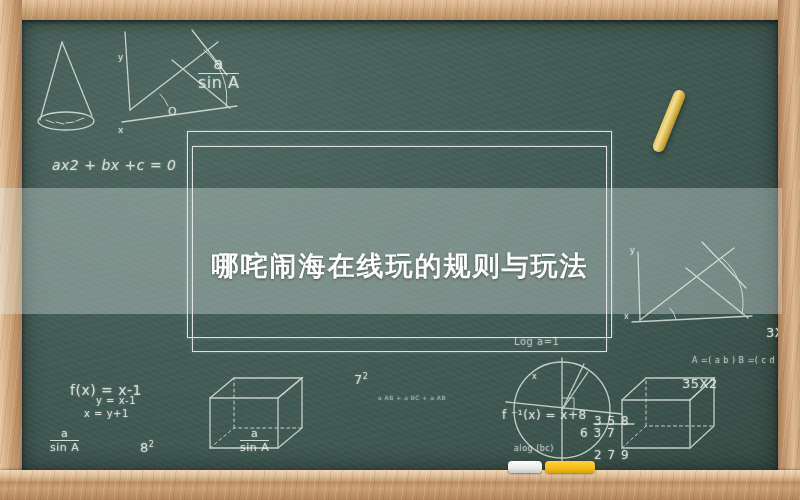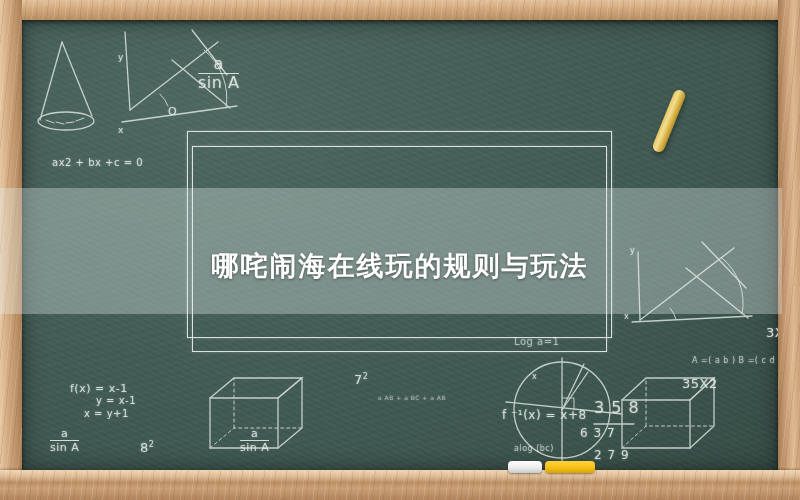--- a/index.html
+++ b/index.html
@@ -196,26 +196,26 @@
 
         <path d="M572 404 L612 404"></path>
       </svg>
 
       <div class="chalk-text" style="left:176px;top:36px;font-size:16px;">
         <span class="frac">
           <span class="num">a</span>
           <span class="den">sin A</span>
         </span>
       </div>
-      <div class="chalk-text" style="left:30px;top:137px;font-size:10px;">ax2 + bx +c = 0</div>
+      <div class="chalk-text" style="left:30px;top:137px;font-size:14px;font-style:italic;">ax2 + bx +c = 0</div>
       <div class="chalk-text" style="left:96px;top:32px;font-size:9px;">y</div>
       <div class="chalk-text" style="left:96px;top:105px;font-size:9px;">x</div>
       <div class="chalk-text" style="left:146px;top:85px;font-size:11px;">O</div>
 
-      <div class="chalk-text" style="left:48px;top:362px;font-size:11px;">f(x) = x-1</div>
+      <div class="chalk-text" style="left:48px;top:362px;font-size:14px;">f(x) = x-1</div>
       <div class="chalk-text" style="left:62px;top:375px;font-size:10px;margin-left:12px;">y = x-1</div>
       <div class="chalk-text" style="left:62px;top:388px;font-size:10px;">x = y+1</div>
 
       <div class="chalk-text" style="left:332px;top:352px;font-size:13px;">
         <span>7</span><sup style="font-size:8px;">2</sup>
       </div>
       <div class="chalk-text" style="left:118px;top:420px;font-size:13px;">
         <span>8</span><sup style="font-size:8px;">2</sup>
       </div>
 
@@ -226,21 +226,21 @@
         </span>
       </div>
       <div class="chalk-text" style="left:218px;top:408px;font-size:11px;">
         <span class="frac">
           <span class="num">a</span>
           <span class="den">sin A</span>
         </span>
       </div>
 
       <div class="chalk-text" style="left:480px;top:388px;font-size:12px;">f ⁻¹(x) = x+8</div>
-      <div class="chalk-text" style="left:572px;top:378px;font-size:16px;letter-spacing:1px;">3 5 8</div>
+      <div class="chalk-text" style="left:572px;top:394px;font-size:12px;letter-spacing:1px;">3 5 8</div>
       <div class="chalk-text" style="left:572px;top:391px;font-size:12px;letter-spacing:1px;margin-top:37px;">2 7 9</div>
       <div class="chalk-text" style="left:558px;top:406px;font-size:12px;letter-spacing:1px;">6 3 7</div>
 
       <div class="chalk-text" style="left:492px;top:424px;font-size:8px;opacity:.7;">alog (bc)</div>
       <div class="chalk-text" style="left:492px;top:316px;font-size:10px;opacity:.65;">Log a=1</div>
       <div class="chalk-text" style="left:356px;top:374px;font-size:6px;opacity:.6;">a AB + a BC + a AB</div>
 
       <div class="chalk-text" style="left:660px;top:308px;font-size:13px;margin-top:48px;">35X2</div>
       <div class="chalk-text" style="left:744px;top:305px;font-size:13px;">3X2</div>
       <div class="chalk-text" style="left:670px;top:336px;font-size:8px;opacity:.7;">A =( a b ) B =( c d ) I =( 1 0 )</div>

